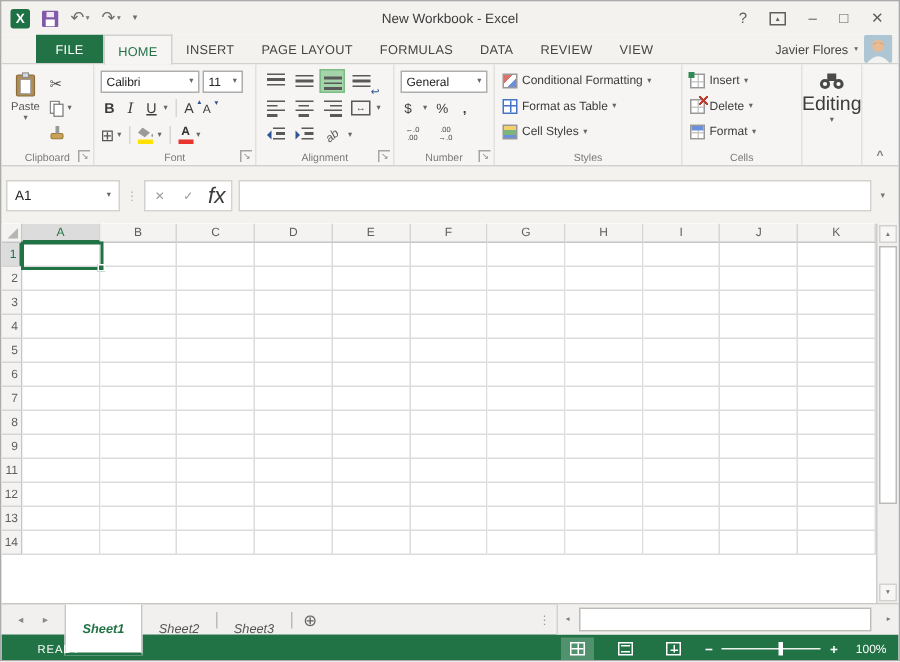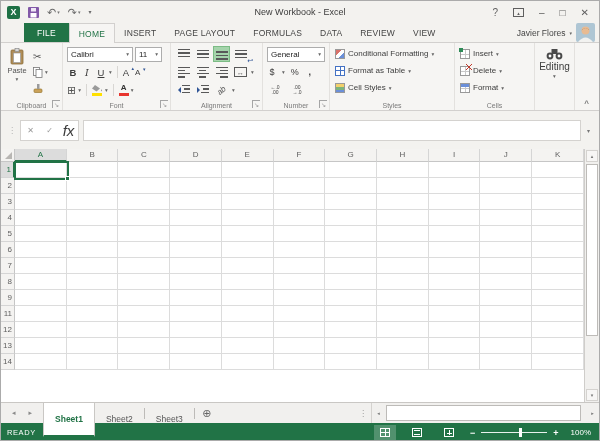--- a/index.html
+++ b/index.html
@@ -87,21 +87,21 @@
   .sico.cf { border:1px solid #999; background:linear-gradient(135deg,#d9726b 0 35%,#fff 35% 65%,#6b8fd9 65%); }
   .sico.fat { border:1px solid #4472c4; background-image:linear-gradient(#4472c4,#4472c4),linear-gradient(#4472c4,#4472c4); background-size:100% 1px,1px 100%; background-position:0 3px,4px 0; background-repeat:no-repeat; background-color:#fff; }
   .sico.cs { border:1px solid #999; background:linear-gradient(#f2d06b 0 3px,#7cb47c 3px 6px,#6b8fd9 6px); }
   .cico { width:10px; height:10px; flex:0 0 auto; border:1px solid #999; background-color:#fff; background-image:linear-gradient(#c9c9c9,#c9c9c9),linear-gradient(#c9c9c9,#c9c9c9); background-size:100% 1px,1px 100%; background-position:0 4px,4px 0; background-repeat:no-repeat; position:relative; }
   .cico.ins::after { content:""; position:absolute; left:-2px; top:-2px; width:4px; height:4px; background:#2e8b57; }
   .cico.del::after { content:""; position:absolute; right:-3px; top:-3px; width:6px; height:6px; background:linear-gradient(45deg,transparent 42%,#c0392b 42% 58%,transparent 58%),linear-gradient(-45deg,transparent 42%,#c0392b 42% 58%,transparent 58%); }
   .cico.fmt::after { content:""; position:absolute; left:0; top:0; right:0; height:3px; background:#6b8fd9; }
 
   
   .g-edit { width:40px; display:flex; flex-direction:column; align-items:center; gap:1px; padding-top:5px; }
-  .g-edit .elabel { font-size:10px; color:#3c3c3c; }
+  .g-edit .elabel { font-size:13px; color:#3c3c3c; }
   .chev { position:absolute; right:10px; bottom:2px; font-size:8px; color:#777; font-weight:bold; }
 
   
   .frow { height:38px; background:#f3f2ef; display:flex; align-items:center; padding:0 3px; }
   .namebox { width:76px; height:21px; background:#fff; border:1px solid #d4d2cf; display:flex; align-items:center; font-size:9px; color:#222; padding:0 5px; }
   .namebox .dd { margin-left:auto; }
   .fsep { color:#b0b0b0; font-size:8px; margin:0 4px; }
   .fbtns { height:21px; background:#fff; border:1px solid #d4d2cf; display:flex; align-items:center; }
   .fbtns span { width:19px; text-align:center; }
   .fb-x, .fb-ok { font-size:8px; color:#9a9a9a; }
@@ -124,33 +124,33 @@
   .selbox { position:absolute; left:13px; top:12px; width:55px; height:19px; border:2px solid #217346; }
   .selhandle { position:absolute; right:-3px; bottom:-3px; width:5px; height:5px; background:#217346; border:1px solid #fff; }
   .vscroll { width:15px; background:#f1f0ee; border-left:1px solid #cfcdca; position:relative; }
   .vs-up, .vs-down { position:absolute; left:1px; right:1px; height:12px; background:#f7f6f5; border:1px solid #d4d2cf; text-align:center; font-size:5px; color:#777; line-height:11px; }
   .vs-up { top:1px; } .vs-down { bottom:1px; }
   .vs-thumb { position:absolute; top:15px; left:1px; right:1px; height:172px; background:#fff; border:1px solid #bdbbb8; }
 
   
   .sheetbar { height:21px; background:#f1f0ee; border-top:1px solid #c9c7c4; display:flex; align-items:stretch; }
   .snav { display:flex; align-items:center; gap:13px; padding:0 11px; color:#8a8a8a; font-size:7px; }
-  .stab { display:flex; align-items:center; padding:16px 11px; font-size:8.5px; color:#555; }
+  .stab { display:flex; align-items:center; padding:16px 11px; font-size:8.5px; color:#555;font-style:italic; }
   .stab.active { background:#fff; color:#217346; font-weight:bold; border-left:1px solid #c9c7c4; border-right:1px solid #c9c7c4; border-bottom:2px solid #217346; }
   .sdiv { width:1px; height:11px; background:#bdbbb8; align-self:center; }
   .snew { width:24px; display:flex; align-items:center; justify-content:center; font-size:11px; color:#666; }
   .sdots { margin-left:auto; display:flex; align-items:center; color:#999; font-size:8px; padding:0 4px; }
   .hscroll { width:228px; display:flex; align-items:center; background:#f1f0ee; border-left:1px solid #d4d2cf; }
   .hs-btn { width:13px; text-align:center; font-size:5px; color:#777; }
   .hs-track { flex:1; height:100%; position:relative; }
   .hs-thumb { position:absolute; top:2px; bottom:2px; left:1px; right:5px; background:#fff; border:1px solid #bdbbb8; }
 
   
   .statusbar { height:19px; background:#217346; display:flex; align-items:center; color:#fff; }
-  .sb-mode { font-size:7.5px; letter-spacing:.6px; margin-left:6px; }
+  .sb-mode { font-size:7.5px; letter-spacing:.6px; margin-left:24px; }
   .sb-right { margin-left:auto; display:flex; align-items:center; gap:10px; margin-right:8px; }
   .sb-view { width:22px; height:15px; display:flex; align-items:center; justify-content:center; }
   .sb-view.active { background:rgba(255,255,255,.22); }
   .vicon { width:10px; height:9px; border:1px solid #fff; background-repeat:no-repeat; }
   .vicon.normal { background-image:linear-gradient(#fff,#fff),linear-gradient(#fff,#fff); background-size:100% 1px,1px 100%; background-position:0 3px,4px 0; }
   .vicon.layout { background-image:linear-gradient(#fff,#fff),linear-gradient(#fff,#fff); background-size:6px 1px,6px 1px; background-position:1px 1px,1px 5px; }
   .vicon.preview { background-image:linear-gradient(#fff,#fff),linear-gradient(#fff,#fff); background-size:1px 5px,5px 1px; background-position:4px 1px,2px 4px; }
   .zoomer { display:flex; align-items:center; gap:6px; }
   .zsign { font-size:9px; font-weight:bold; }
   .ztrack { width:66px; height:1px; background:rgba(255,255,255,.9); position:relative; }
@@ -454,20 +454,24 @@
           <circle cx="13" cy="8" r="1.4" fill="#fff"></circle>
         </svg>
       <span class="elabel">Editing</span>
       <span class="dd">▾</span>
     </div>
 
     <div class="chev">^</div>
   </div>
 
   <div class="frow">
+    <div class="namebox">
+      <span>A1</span>
+      <span class="dd">▾</span>
+    </div>
     <span class="fsep">⋮</span>
     <div class="fbtns">
       <span class="fb-x">✕</span>
       <span class="fb-ok">✓</span>
       <span class="fb-fx">fx</span>
     </div>
     <div class="finput"></div>
     <span class="fexpand">▾</span>
   </div>
 

